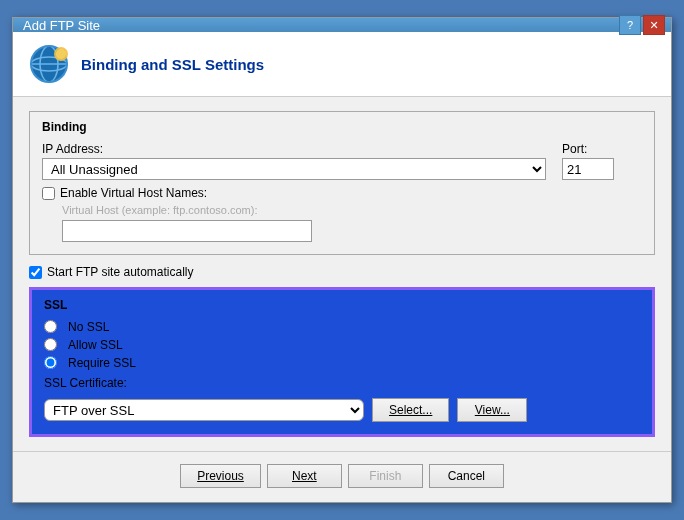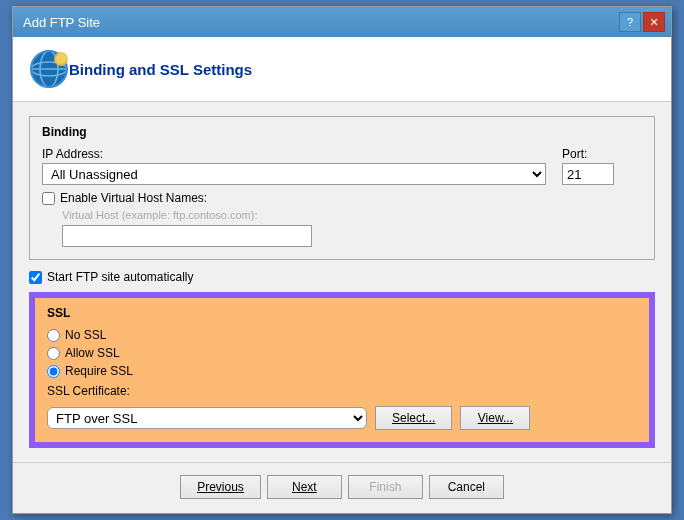--- a/index.html
+++ b/index.html
@@ -15,21 +15,21 @@
       color: #000;
     }
     .window {
       width: 660px;
       background: #f0f0f0;
       border: 1px solid #999;
       box-shadow: 2px 2px 8px rgba(0,0,0,0.4);
     }
     .title-bar {
       background: linear-gradient(to bottom, #5a9fd4, #4a8bbf);
-      height: 30px;
+      height: 14px;
       display: flex;
       align-items: center;
       justify-content: space-between;
       padding: 0 6px 0 10px;
       color: white;
       font-size: 13px;
     }
     .title-bar-buttons {
       display: flex;
       gap: 2px;
@@ -48,21 +48,21 @@
     }
     .title-btn.close {
       background: #c0392b;
       border-color: #a93226;
     }
     .header-area {
       background: white;
       padding: 12px 16px;
       display: flex;
       align-items: center;
-      gap: 0;
+      gap: 12px;
       border-bottom: 1px solid #ccc;
     }
     .globe-icon {
       width: 40px;
       height: 40px;
       flex-shrink: 0;
     }
     .header-title {
       font-size: 15px;
       font-weight: bold;
@@ -123,28 +123,28 @@
       margin-top: 2px;
       margin-left: 20px;
     }
     .start-ftp-row {
       display: flex;
       align-items: center;
       gap: 5px;
       margin-bottom: 8px;
     }
     .ssl-group {
-      border: 6px solid #8b5cf6;
+      border: 3px solid #8b5cf6;
       padding: 8px 12px 12px;
-      background: #fdba74;
+      background: #1d4ed8;
     }
     .radio-row {
       display: flex;
-      align-items: flex-end;
-      gap: 5px;
+      align-items: flex-start;
+      gap: 11px;
       margin-bottom: 4px;
     }
     .ssl-cert-row {
       display: flex;
       align-items: center;
       gap: 8px;
       margin-top: 8px;
     }
     .ssl-cert-row select {
       width: 320px;

